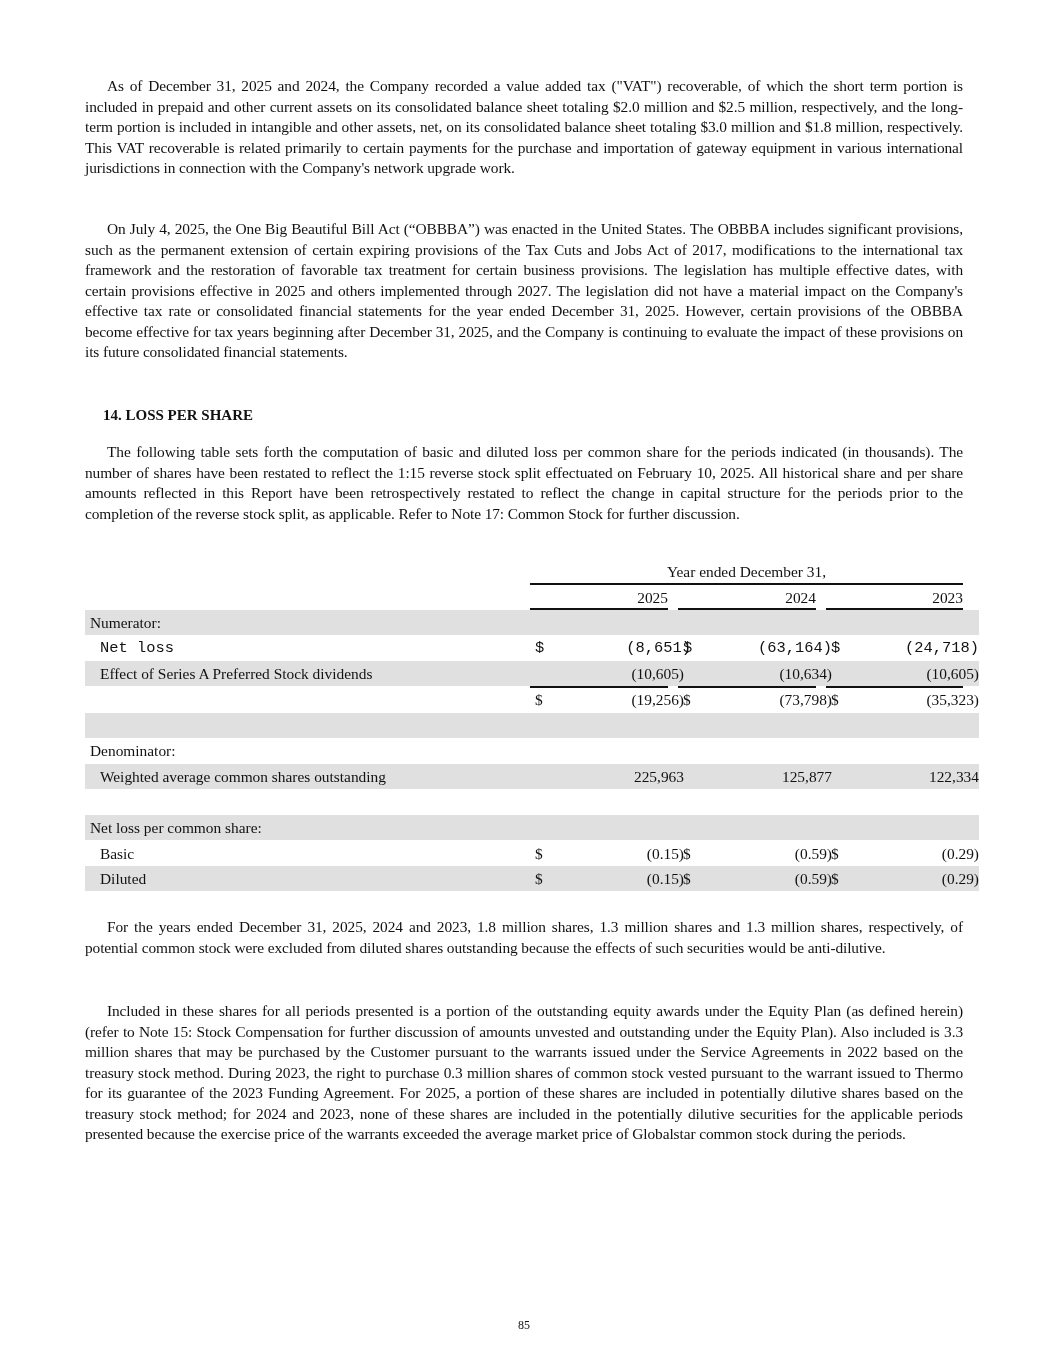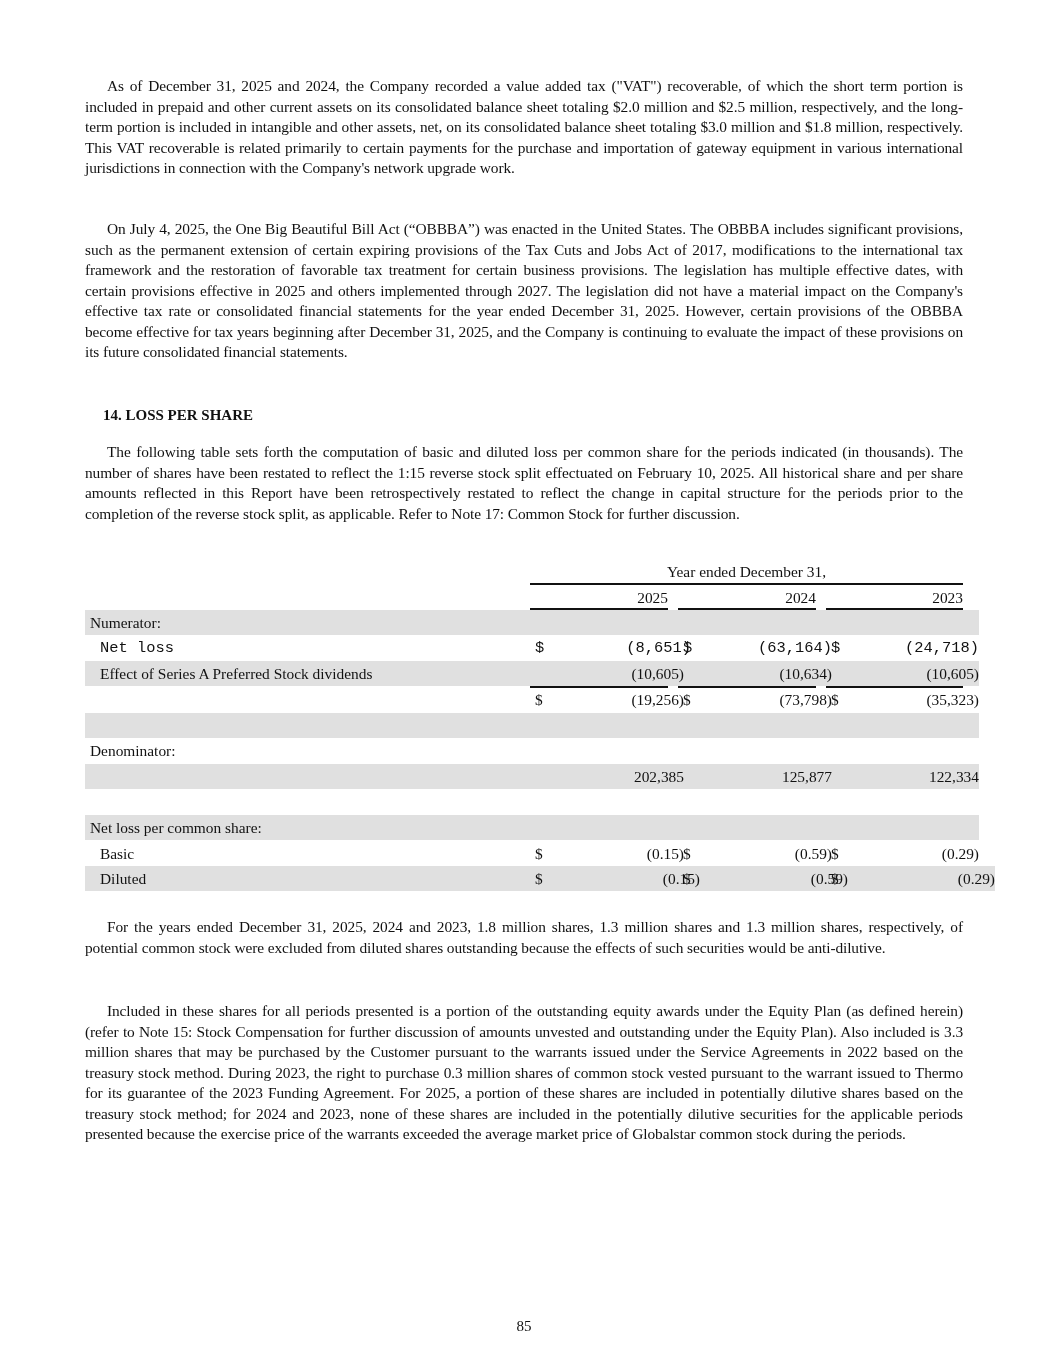--- a/index.html
+++ b/index.html
@@ -24,21 +24,21 @@
   .row.shaded { background: #e0e0e0; }
   .cell { position: absolute; top: 0; white-space: nowrap; }
   .label { left: 5px; }
   .label.indent { left: 15px; }
   .dollar { width: 12px; }
   .num { text-align: right; }
   .hdr-title { position: absolute; top: 0; left: 445px; width: 433px; text-align: center; line-height: 22px; }
   .hdr-line { position: absolute; height: 0; border-top: 2px solid #111; }
   .year { position: absolute; top: 26px; text-align: right; line-height: 22px; }
   .rule { position: absolute; height: 0; border-top: 2px solid #111; }
-  .page-num { position: absolute; top: 1318px; left: 0; width: 1048px; text-align: center; font-size: 15px; }
+  .page-num { position: absolute; top: 1318px; left: 0; width: 1048px; text-align: center; font-size: 12px; }
 </style>
 </head>
 <body>
 
 <div class="page">
   <p class="para" style="top:76px">As of December 31, 2025 and 2024, the Company recorded a value added tax ("VAT") recoverable, of which the short term portion is included in prepaid and other current assets on its consolidated balance sheet totaling $2.0 million and $2.5 million, respectively, and the long-term portion is included in intangible and other assets, net, on its consolidated balance sheet totaling $3.0 million and $1.8 million, respectively. This VAT recoverable is related primarily to certain payments for the purchase and importation of gateway equipment in various international jurisdictions in connection with the Company's network upgrade work.</p>
   <p class="para" style="top:219px">On July 4, 2025, the One Big Beautiful Bill Act (“OBBBA”) was enacted in the United States. The OBBBA includes significant provisions, such as the permanent extension of certain expiring provisions of the Tax Cuts and Jobs Act of 2017, modifications to the international tax framework and the restoration of favorable tax treatment for certain business provisions. The legislation has multiple effective dates, with certain provisions effective in 2025 and others implemented through 2027. The legislation did not have a material impact on the Company's effective tax rate or consolidated financial statements for the year ended December 31, 2025. However, certain provisions of the OBBBA become effective for tax years beginning after December 31, 2025, and the Company is continuing to evaluate the impact of these provisions on its future consolidated financial statements.</p>
   <h3 class="heading" style="top:403px">14. LOSS PER SHARE</h3>
   <p class="para" style="top:442px">The following table sets forth the computation of basic and diluted loss per common share for the periods indicated (in thousands). The number of shares have been restated to reflect the 1:15 reverse stock split effectuated on February 10, 2025. All historical share and per share amounts reflected in this Report have been retrospectively restated to reflect the change in capital structure for the periods prior to the completion of the reverse stock split, as applicable. Refer to Note 17: Common Stock for further discussion.</p>
 
@@ -78,38 +78,39 @@
           <span class="cell dollar" style="left: 598px;">$</span>
           <span class="cell num" style="right: 147px;">(73,798)</span>
           <span class="cell dollar" style="left: 746px;">$</span>
           <span class="cell num" style="right: 0px;">(35,323)</span>
         </div>
         <div class="row shaded" style="top: 152px;"></div>
         <div class="row" style="top: 177px;">
           <span class="cell label">Denominator:</span>
         </div>
         <div class="row shaded" style="top: 203px;">
-          <span class="cell num" style="right: 295px;">202,385</span>
+          <span class="cell label indent">Weighted average common shares outstanding</span>
+          <span class="cell num" style="right: 295px;">225,963</span>
           <span class="cell num" style="right: 147px;">125,877</span>
           <span class="cell num" style="right: 0px;">122,334</span>
         </div>
         <div class="row" style="top: 229px;"></div>
         <div class="row shaded" style="top: 254px;">
           <span class="cell label">Net loss per common share:</span>
         </div>
         <div class="row" style="top: 280px;">
           <span class="cell label indent">Basic</span>
           <span class="cell dollar" style="left: 450px;">$</span>
           <span class="cell num" style="right: 295px;">(0.15)</span>
           <span class="cell dollar" style="left: 598px;">$</span>
           <span class="cell num" style="right: 147px;">(0.59)</span>
           <span class="cell dollar" style="left: 746px;">$</span>
           <span class="cell num" style="right: 0px;">(0.29)</span>
         </div>
-        <div class="row shaded" style="top: 305px; padding-left: 16px;">
+        <div class="row shaded" style="top: 305px;">
           <span class="cell label indent">Diluted</span>
           <span class="cell dollar" style="left: 450px;">$</span>
           <span class="cell num" style="right: 295px;">(0.15)</span>
           <span class="cell dollar" style="left: 598px;">$</span>
           <span class="cell num" style="right: 147px;">(0.59)</span>
           <span class="cell dollar" style="left: 746px;">$</span>
           <span class="cell num" style="right: 0px;">(0.29)</span>
         </div>
         <div class="rule" style="top: 125px; left: 445px; width: 138px;"></div>
         <div class="rule" style="top: 125px; left: 593px; width: 138px;"></div>

